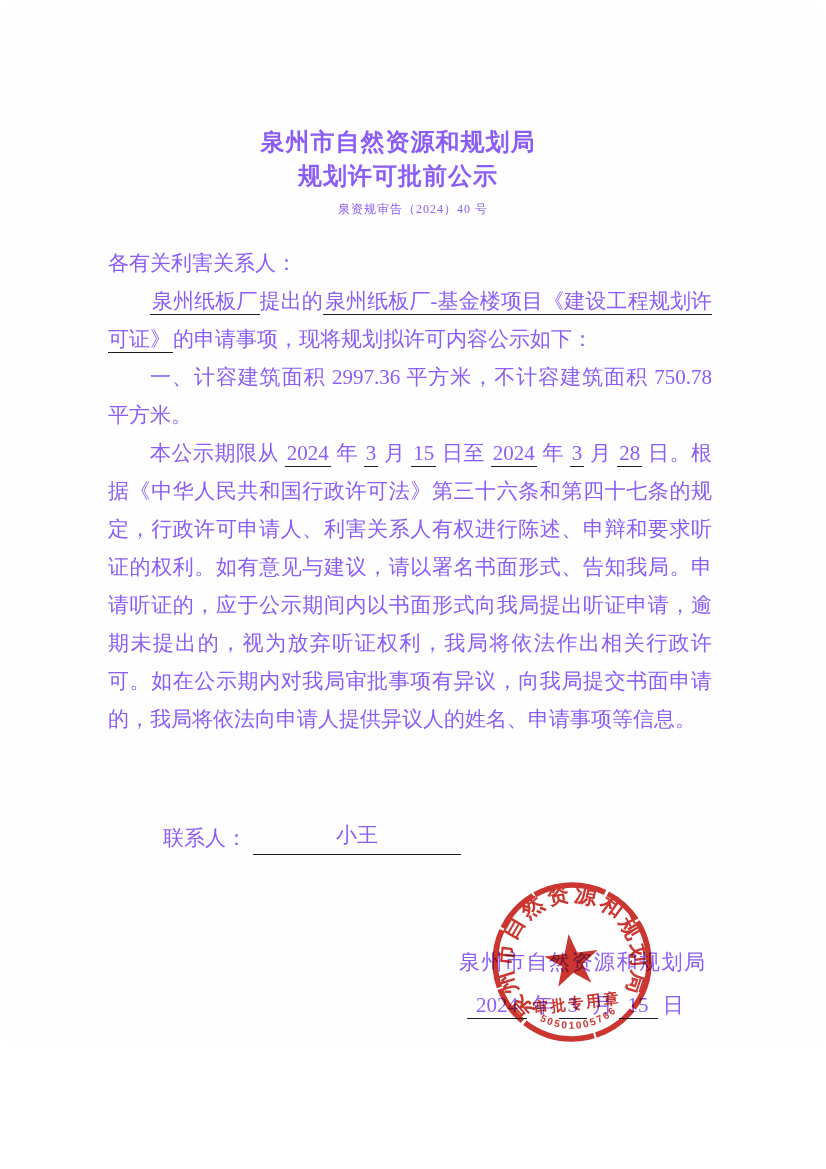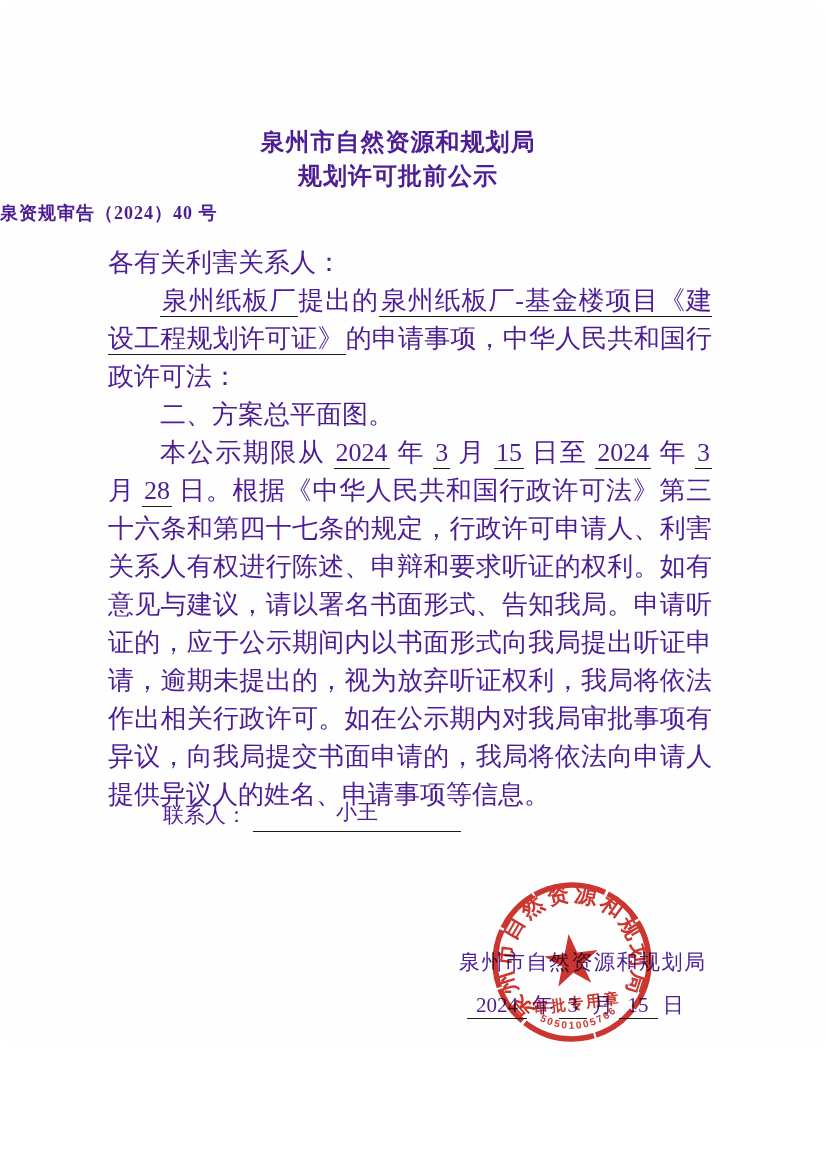--- a/index.html
+++ b/index.html
@@ -1,53 +1,54 @@
 <!DOCTYPE html>
 <html style="--seal-color: #c9251f;"><head>
 <meta charset="utf-8">
 <style>
   html,body { margin:0; padding:0; background:#ffffff; }
   .page {
     position:relative;
     width:826px; height:1050px;
     background:#fefefe;
     font-family:"Liberation Serif","DejaVu Serif",serif;
-    color:#4c1d95;
+    color:#8b5cf6;
     overflow:hidden;
     border-radius:18px;
   }
   .title-line {
     position:absolute; left:0; width:796px;
     text-align:center;
     font-family:"Liberation Sans","DejaVu Sans",sans-serif;
     font-weight:700;
     font-size:24px;
     letter-spacing:1px;
   }
   .title-1 { top:126px; }
   .title-2 { top:160px;font-family:Liberation Serif, serif; }
   .doc-number {
     position:absolute; top:201px; left:0; width:826px;
-    font-weight:700;
-    font-size:18px;
+    text-align:center;
+    font-weight:400;
+    font-size:12px;
     letter-spacing:1px;
   }
   .body-block {
     position:absolute; left:108px; top:244px; width:604px;
-    font-size:26px; line-height:38px;
+    font-size:21px; line-height:38px;
     text-align:justify;
   }
   .body-block p { margin:0; }
   .body-block p.indent { text-indent:2em; }
   .u {
     border-bottom:1.6px solid #1b1b1b;
     padding:0 2px 1px 2px;
   }
   .contact-block {
-    position:absolute; left:163px; top:795px;
+    position:absolute; left:163px; top:818px;
     font-size:21px;
   }
   .contact-row { height:41px; line-height:34px; }
   .fill-line {
     display:inline-block;
     border-bottom:1.6px solid #1b1b1b;
     text-align:center;
     margin-left:6px;
     vertical-align:bottom;
     padding-bottom:2px;
@@ -81,22 +82,22 @@
 <body>
 
 <div class="page">
 
   <div class="title-line title-1">泉州市自然资源和规划局</div>
   <div class="title-line title-2">规划许可批前公示</div>
   <div class="doc-number">泉资规审告（2024）40 号</div>
 
   <div class="body-block">
       <p class=""><span>各有关利害关系人：</span></p>
-      <p class="indent"><span class="u">泉州纸板厂</span><span>提出的</span><span class="u">泉州纸板厂-基金楼项目《建设工程规划许可证》</span><span>的申请事项，中华人民共和国行政许可法：</span></p>
-      <p class="indent"><span>二、方案总平面图。</span></p>
+      <p class="indent"><span class="u">泉州纸板厂</span><span>提出的</span><span class="u">泉州纸板厂-基金楼项目《建设工程规划许可证》</span><span>的申请事项，现将规划拟许可内容公示如下：</span></p>
+      <p class="indent"><span>一、计容建筑面积 2997.36 平方米，不计容建筑面积 750.78 平方米。</span></p>
       <p class="indent"><span>本公示期限从 </span><span class="u">2024</span><span> 年 </span><span class="u">3</span><span> 月 </span><span class="u">15</span><span> 日至 </span><span class="u">2024</span><span> 年 </span><span class="u">3</span><span> 月 </span><span class="u">28</span><span> 日。根据《中华人民共和国行政许可法》第三十六条和第四十七条的规定，行政许可申请人、利害关系人有权进行陈述、申辩和要求听证的权利。如有意见与建议，请以署名书面形式、告知我局。申请听证的，应于公示期间内以书面形式向我局提出听证申请，逾期未提出的，视为放弃听证权利，我局将依法作出相关行政许可。如在公示期内对我局审批事项有异议，向我局提交书面申请的，我局将依法向申请人提供异议人的姓名、申请事项等信息。</span></p>
     </div>
 
   <div class="contact-block">
     <div class="contact-row">
       <span>联系人：</span><span class="fill-line fill-person">小王</span>
     </div>
   </div>
 
   <div class="sig-org">泉州市自然资源和规划局</div>

